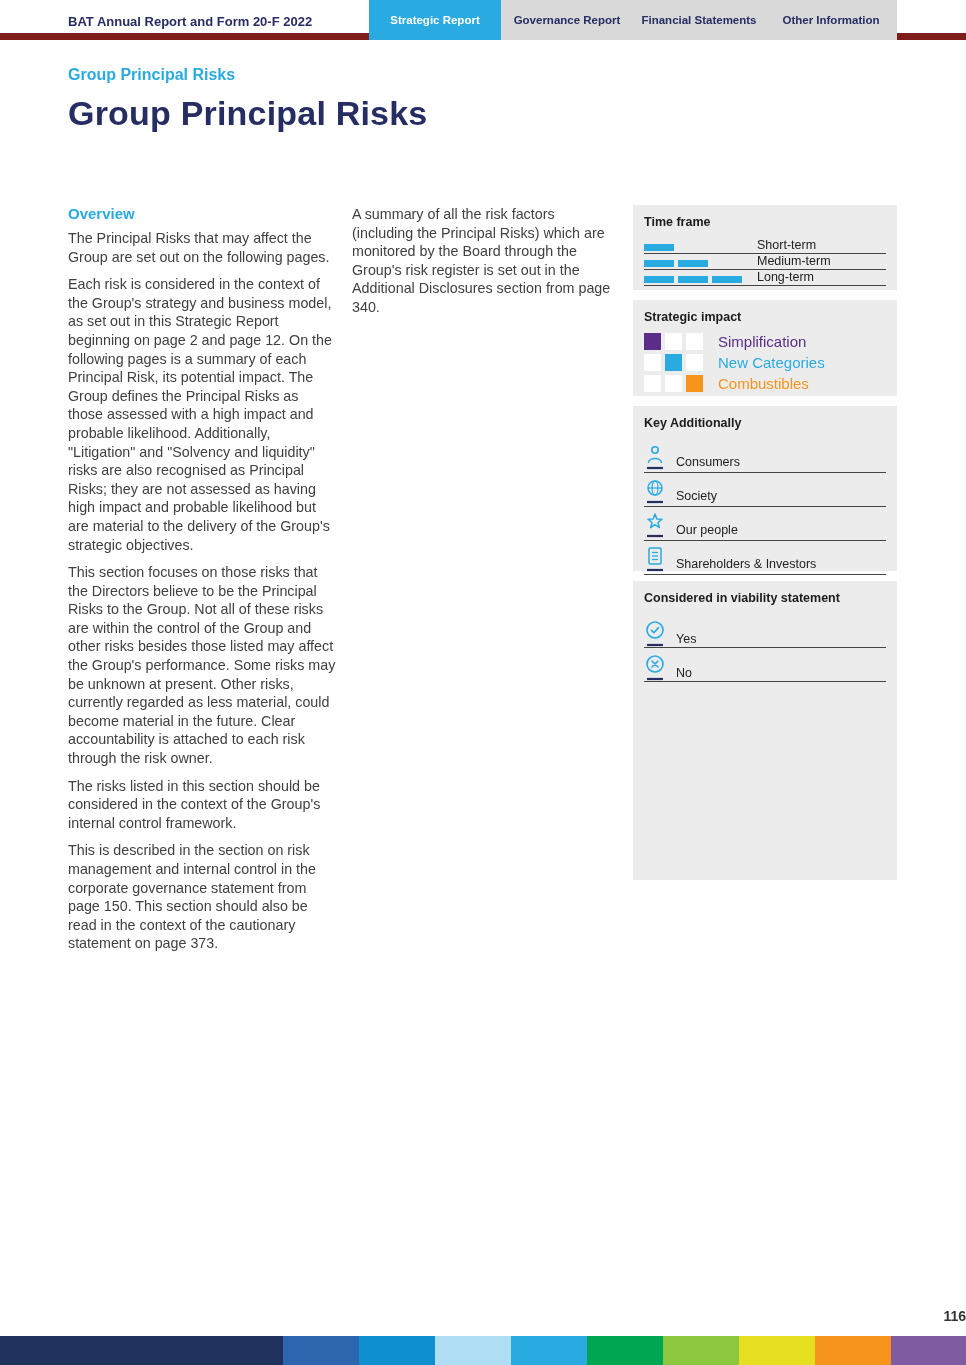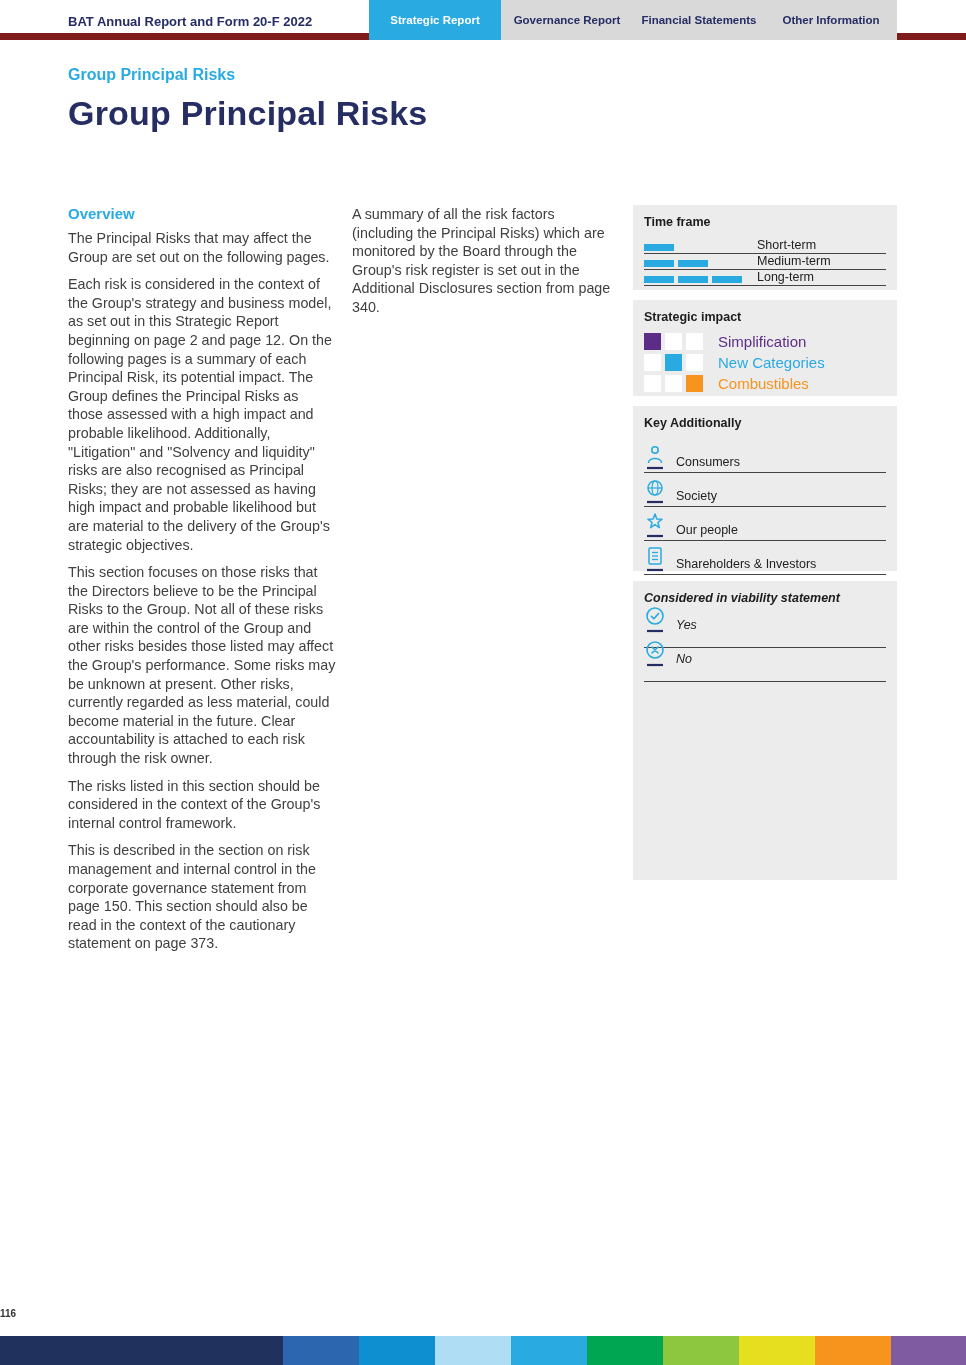--- a/index.html
+++ b/index.html
@@ -46,27 +46,27 @@
   .si-cell { width:17px; height:17px; background:#fff; margin-right:4px; flex:0 0 auto; }
   .si-label { margin-left:11px; font-size:15px; font-weight:normal; }
 
   
   .panel-stakeholders { height:165px; }
   .ks-row { display:flex; align-items:flex-end; height:34px; border-bottom:1px solid #444; padding-bottom:2px; }
   .ks-icon { width:24px; height:26px; margin-right:8px; flex:0 0 auto; }
   .ks-label { font-size:12.5px; color:#222; padding-bottom:1px; }
 
   
-  .panel-viability { height:299px;font-style:italic; }
-  .vb-row { display:flex; align-items:flex-end; height:34px; border-bottom:1px solid #444; padding-bottom:14px; }
+  .panel-viability { height:299px; }
+  .vb-row { display:flex; align-items:flex-end; height:34px; border-bottom:1px solid #444; padding-bottom:0; }
   .vb-icon { width:24px; height:27px; margin-right:8px; flex:0 0 auto; }
   .vb-label { font-size:12.5px; color:#222; padding-bottom:1px; }
 
   
-  .page-number { position:absolute; left:0; top:1308px; width:966px; text-align:left; font-size:10px; font-weight:bold; color:#333; }
+  .page-number { position:absolute; left:0; top:1308px; width:966px; text-align:right; font-size:14px; font-weight:bold; color:#333; }
   .footer-bar { position:absolute; left:0; bottom:0; width:966px; height:29px; display:flex; }
   .fseg { height:100%; flex:0 0 auto; }
 </style>
 </head>
 <body>
 
 <header class="header">
   <div class="header-title">BAT Annual Report and Form 20-F 2022</div>
   <nav class="tabs">
     <div class="tab active">Strategic Report</div>

